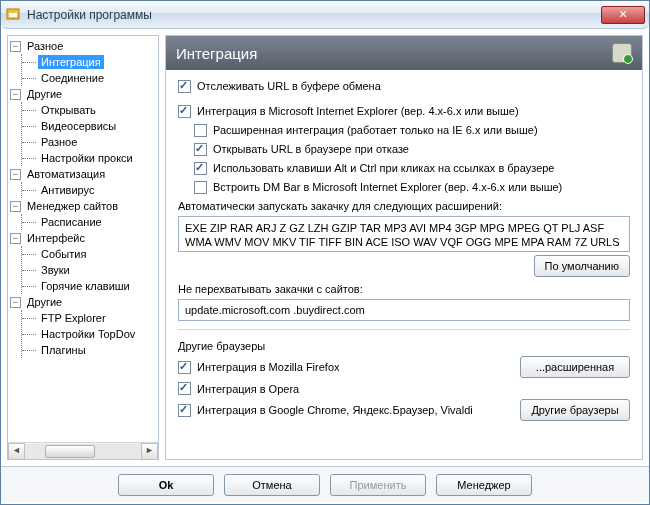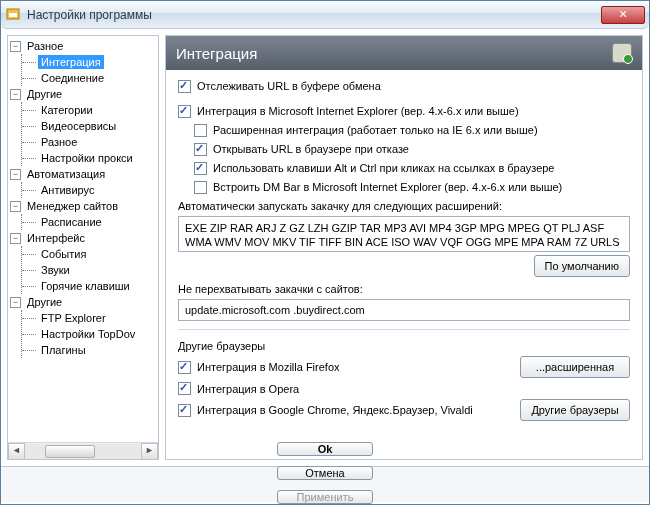--- a/index.html
+++ b/index.html
@@ -38,21 +38,21 @@
 .section-label { color: #000; margin: 6px 0 4px 0; }
 .textbox { width: 100%; border: 1px solid #a0b0c0; background: #fff; padding: 4px 6px; font-family: inherit; font-size: 11px; resize: none; }
 .textbox.multi { height: 36px; line-height: 14px; }
 .btn { height: 22px; border: 1px solid #8898a8; background: linear-gradient(to bottom, #fefefe, #e4e8ec); padding: 0 10px; font-size: 11px; cursor: pointer; font-family: inherit; border-radius: 3px; }
 .btn:disabled { color: #999; }
 .right-btn { float: right; margin-top: 1px; }
 .group-title { color: #000; margin: 10px 0 4px 0; }
 .hr { border: none; border-top: 1px solid #d0d8e0; margin: 8px 0; }
 .other-row { display: flex; align-items: center; justify-content: space-between; margin-bottom: 4px; }
 .other-row .left { display: flex; align-items: center; }
-.footer { height: 36px; border-top: 1px solid #b8c8d8; display: flex; align-items: center; justify-content: center; gap: 10px; padding: 0 8px; background: #f4f6f9; flex-direction: column; }
+.footer { height: 36px; border-top: 1px solid #b8c8d8; display: flex; align-items: center; justify-content: center; gap: 10px; padding: 0 8px; background: #f4f6f9; }
 .footer .btn { min-width: 96px; }
 .footer .btn.primary { font-weight: bold; }
 </style>
 </head>
 <body>
 
 <div class="window">
   <div class="titlebar">
     <span class="icon">
       <svg width="16" height="16">
@@ -91,21 +91,21 @@
           </li>
           <li>
             <div class="node">
                 <span class="expander">−</span>
                 <span class="node-label">Другие</span>
               </div>
             <ul class="children">
               <li>
                   <div class="node">
                     <span class="dotline"></span>
-                    <span class="node-label">Категории</span>
+                    <span class="node-label">Открывать</span>
                   </div>
                 </li>
               <li>
                   <div class="node">
                     <span class="dotline"></span>
                     <span class="node-label">Видеосервисы</span>
                   </div>
                 </li>
               <li>
                   <div class="node">

